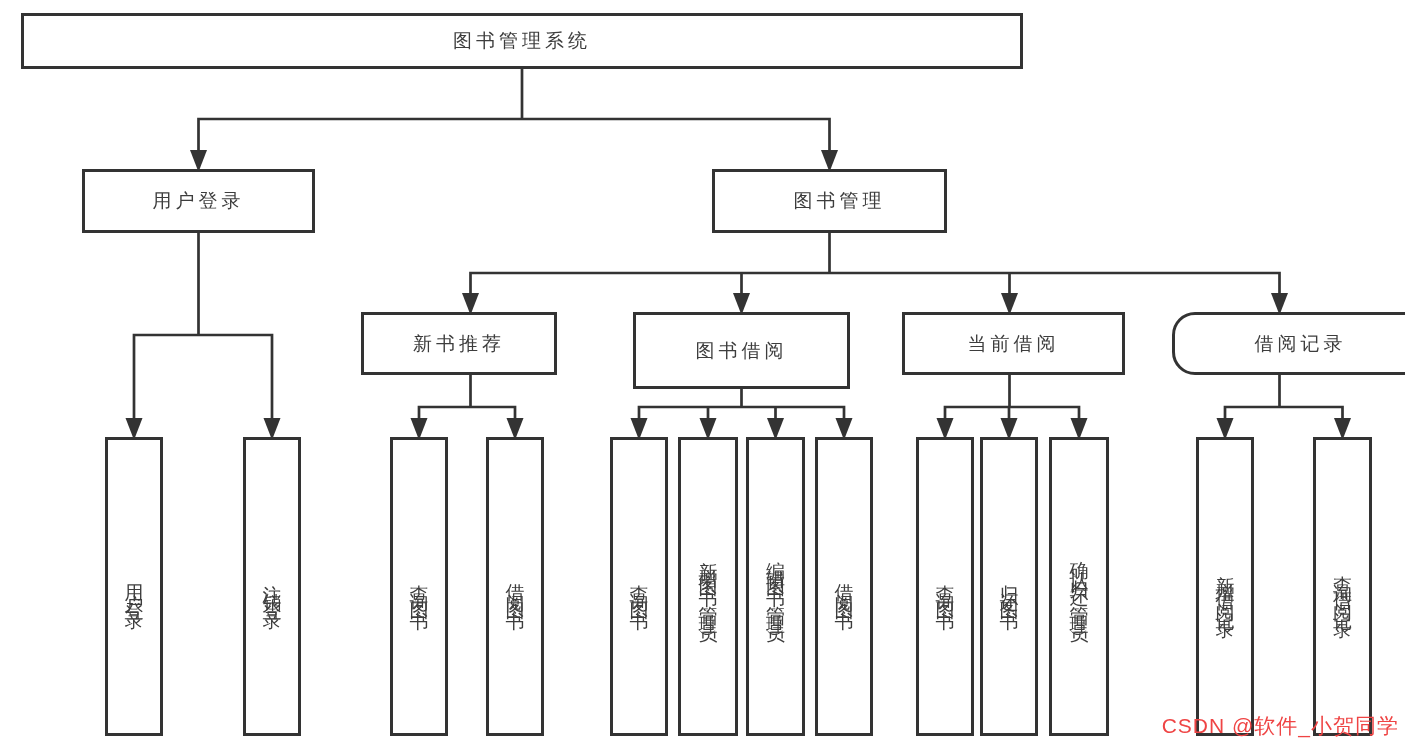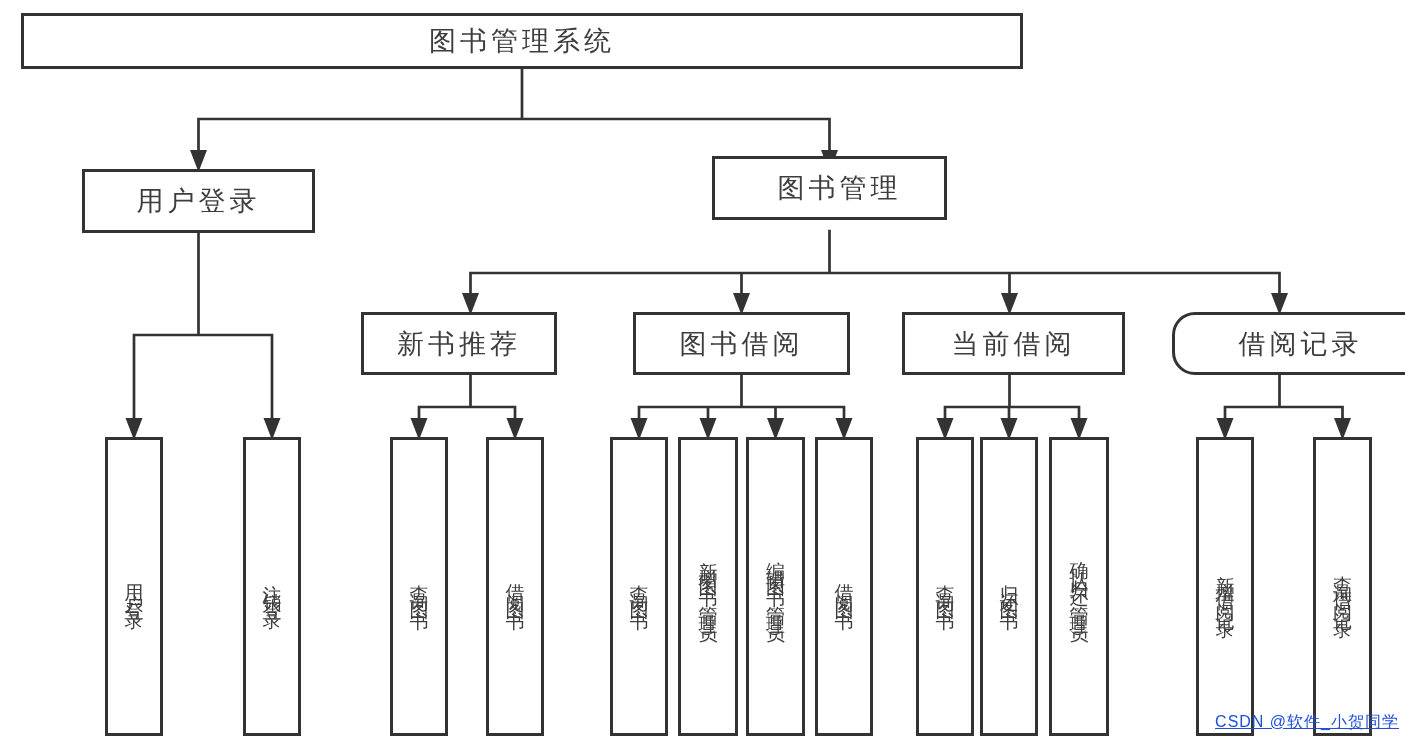--- a/index.html
+++ b/index.html
@@ -17,42 +17,41 @@
     width: 1405px; height: 747px;
   }
   .node {
     position: absolute;
     box-sizing: border-box;
     border: 3px solid #333333;
     background: #ffffff;
     display: flex;
     align-items: center;
     justify-content: center;
-    font-size: 27px;
+    font-size: 19px;
     letter-spacing: 4px;
     color: #3d3d3d;
     white-space: nowrap;
   }
   .node.vertical {
     writing-mode: vertical-rl;
     text-orientation: mixed;
     font-size: 19px;
     letter-spacing: 9px;
     white-space: normal;
   }
   #watermark {
     position: absolute;
     right: 6px;
     top: 712px;
-    font-size: 16px;
+    font-size: 21px;
     letter-spacing: 1px;
-    color: #1d4ed8;
+    color: #ef4444;
     z-index: 10;
     font-family: "Liberation Sans", sans-serif;
-    text-decoration: underline;
   }
 </style>
 </head>
 <body>
 
 <div id="canvas">
   <svg id="connectors" xmlns="http://www.w3.org/2000/svg" width="1405" height="747">
       <path d="M 522 67 L 522 119 M 198.5 119 L 829.5 119 M 198.5 119 L 198.5 152 M 829.5 119 L 829.5 152 M 198.5 231 L 198.5 335 M 134 335 L 272 335 M 134 335 L 134 420 M 272 335 L 272 420 M 829.5 231 L 829.5 273 M 470.5 273 L 1279.5 273 M 470.5 273 L 470.5 295 M 741.5 273 L 741.5 295 M 1009.5 273 L 1009.5 295 M 1279.5 273 L 1279.5 295 M 470.5 373 L 470.5 407 M 419 407 L 515 407 M 419 407 L 419 420 M 515 407 L 515 420 M 741.5 373 L 741.5 407 M 639 407 L 844 407 M 639 407 L 639 420 M 708 407 L 708 420 M 775.5 407 L 775.5 420 M 844 407 L 844 420 M 1009.5 373 L 1009.5 407 M 945 407 L 1079 407 M 945 407 L 945 420 M 1009 407 L 1009 420 M 1079 407 L 1079 420 M 1279.5 373 L 1279.5 407 M 1225 407 L 1342.5 407 M 1225 407 L 1225 420 M 1342.5 407 L 1342.5 420" fill="none" stroke="#333333" stroke-width="2.7" stroke-linecap="square"></path>
       <polygon points="190,150 207,150 198.5,172" fill="#333333"></polygon>
       <polygon points="821,150 838,150 829.5,172" fill="#333333"></polygon>
@@ -70,23 +69,23 @@
       <polygon points="835.5,418 852.5,418 844,440" fill="#333333"></polygon>
       <polygon points="936.5,418 953.5,418 945,440" fill="#333333"></polygon>
       <polygon points="1000.5,418 1017.5,418 1009,440" fill="#333333"></polygon>
       <polygon points="1070.5,418 1087.5,418 1079,440" fill="#333333"></polygon>
       <polygon points="1216.5,418 1233.5,418 1225,440" fill="#333333"></polygon>
       <polygon points="1334,418 1351,418 1342.5,440" fill="#333333"></polygon>
     </svg>
   <div id="nodes">
       <div class="node" style="left: 21px; top: 13px; width: 1002px; height: 56px;">图书管理系统</div>
       <div class="node" style="left: 82px; top: 169px; width: 233px; height: 64px;">用户登录</div>
-      <div class="node" style="left: 712px; top: 156px; width: 235px; height: 64px; padding-left: 20px;">图书管理</div>
+      <div class="node" style="left: 712px; top: 169px; width: 235px; height: 64px; padding-left: 20px;">图书管理</div>
       <div class="node" style="left: 361px; top: 312px; width: 196px; height: 63px;">新书推荐</div>
-      <div class="node" style="left: 633px; top: 312px; width: 217px; height: 63px; font-family: Liberation Mono, monospace;">图书借阅</div>
+      <div class="node" style="left: 633px; top: 312px; width: 217px; height: 77px; font-family: Liberation Mono, monospace;">图书借阅</div>
       <div class="node" style="left: 902px; top: 312px; width: 223px; height: 63px;">当前借阅</div>
       <div class="node" style="left: 1172px; top: 312px; width: 257px; height: 63px; border-radius: 23px;">借阅记录</div>
       <div class="node vertical" style="left: 105px; top: 437px; width: 58px; height: 299px;">用户登录</div>
       <div class="node vertical" style="left: 243px; top: 437px; width: 58px; height: 299px;">注销登录</div>
       <div class="node vertical" style="left: 390px; top: 437px; width: 58px; height: 299px;">查询图书</div>
       <div class="node vertical" style="left: 486px; top: 437px; width: 58px; height: 299px;">借阅图书</div>
       <div class="node vertical" style="left: 610px; top: 437px; width: 58px; height: 299px;">查询图书</div>
       <div class="node vertical" style="left: 678px; top: 437px; width: 60px; height: 299px;">新增图书（管理员）</div>
       <div class="node vertical" style="left: 746px; top: 437px; width: 59px; height: 299px;">编辑图书（管理员）</div>
       <div class="node vertical" style="left: 815px; top: 437px; width: 58px; height: 299px;">借阅图书</div>

